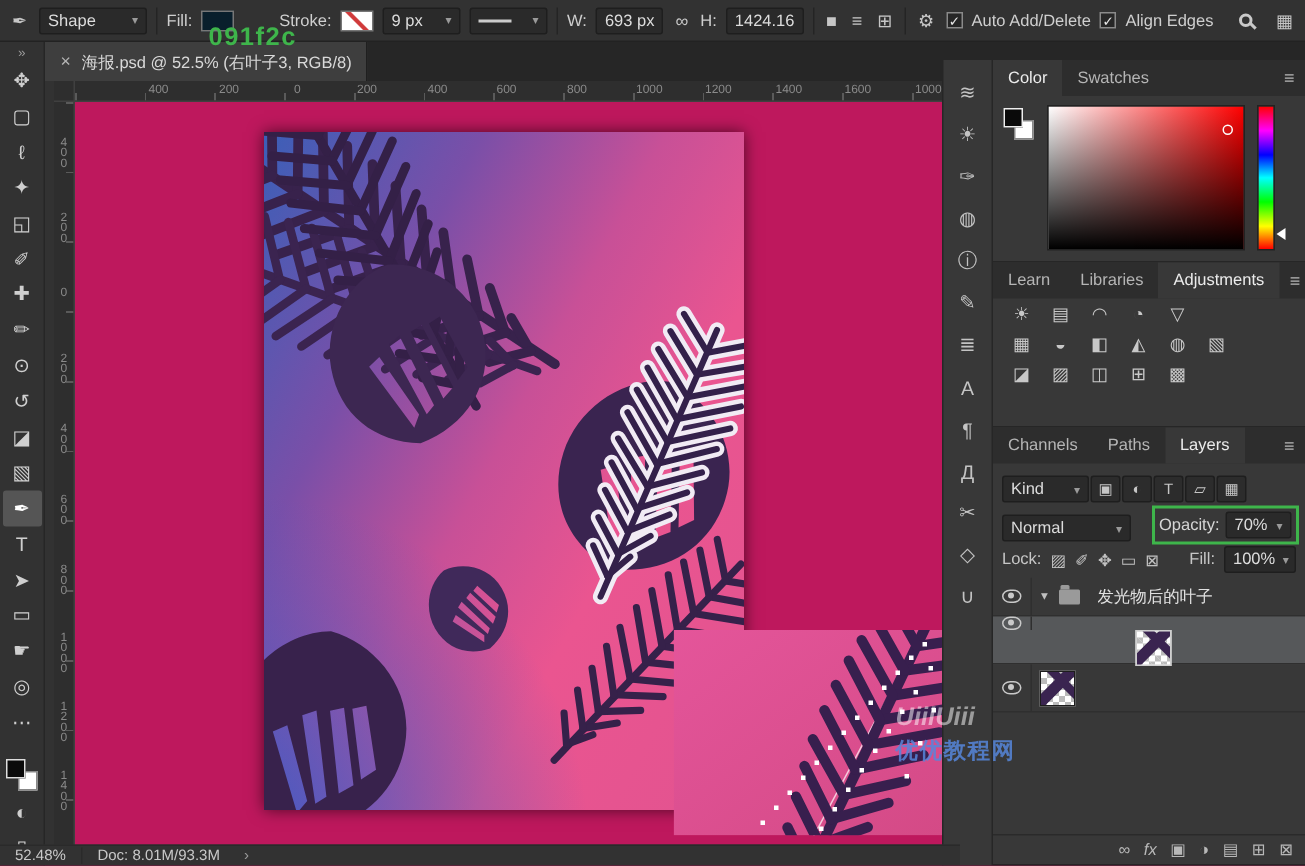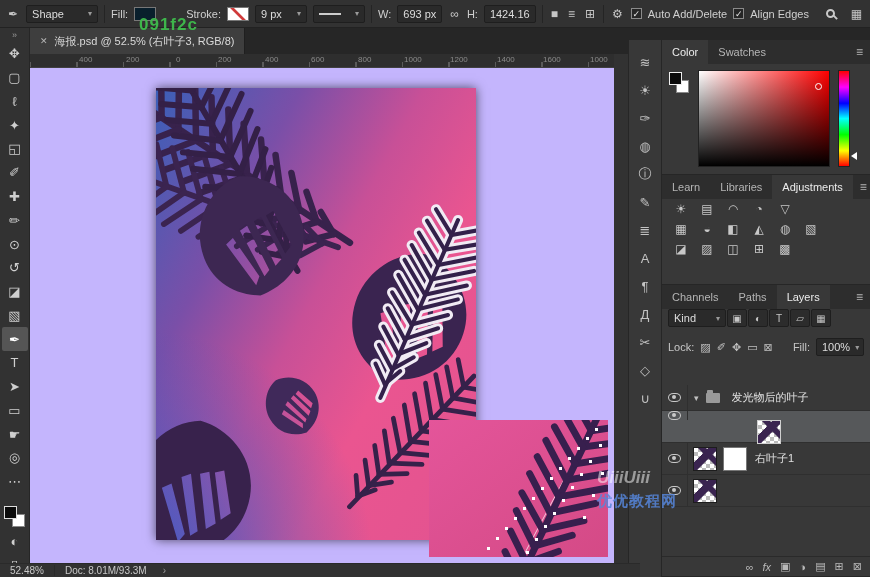--- a/index.html
+++ b/index.html
@@ -45,21 +45,21 @@
     border-right:1px solid #262626; display:flex; flex-direction:column; align-items:center; z-index:10;}
   .tb-collapse{height:14px; color:#9a9a9a; font-size:9px; line-height:14px;}
   .tool{width:26px; height:24px; display:flex; align-items:center; justify-content:center;
     color:#cfcfcf; font-size:13px; border-radius:2px;}
   .tool.active{background:#555; color:#fff;}
   .tb-swatches{position:relative; width:24px; height:24px; margin-top:12px;}
   .fg-sw{position:absolute; left:1px; top:0; width:13px; height:13px; background:#0a0a0a; border:1px solid #ddd; z-index:2;}
   .bg-sw{position:absolute; left:9px; top:8px; width:13px; height:13px; background:#fff; border:1px solid #888;}
 
   
-  .canvas-area{position:absolute; left:16px; top:54px; width:598px; height:511px; background:#c4b5fd; overflow:hidden;}
+  .canvas-area{position:absolute; left:36px; top:54px; width:598px; height:511px; background:#be185d; overflow:hidden;}
   .ruler-corner{position:absolute; left:0; top:0; width:14px; height:14px; background:#2e2e2e; border-right:1px solid #404040; border-bottom:1px solid #404040; z-index:3;}
   .top-ruler{position:absolute; left:14px; top:0; right:0; height:14px; background:#2e2e2e;
     border-bottom:1px solid #404040; z-index:2;
     background-image:repeating-linear-gradient(90deg,#5a5a5a 0 1px,transparent 1px 46.5px);
     background-size:100% 5px; background-position:left bottom; background-repeat:no-repeat;}
   .left-ruler{position:absolute; left:0; top:14px; width:14px; bottom:0; background:#2e2e2e;
     border-right:1px solid #404040; z-index:2;
     background-image:repeating-linear-gradient(180deg,#5a5a5a 0 1px,transparent 1px 46.5px);
     background-size:5px 100%; background-position:right top; background-repeat:no-repeat;}
   .hlabel{position:absolute; top:1px; font-size:8px; color:#8a8a8a;}
@@ -105,21 +105,21 @@
     border-top:4px solid transparent; border-bottom:4px solid transparent; border-right:6px solid #fff;}
   .cp-fg{position:absolute; left:7px; top:8px; width:13px; height:13px; background:#0a0a0a; border:1px solid #eee; z-index:2;}
   .cp-bg{position:absolute; left:14px; top:16px; width:13px; height:13px; background:#fff; border:1px solid #888;}
 
   
   .adj-heading{padding:7px 10px 3px; color:#cfcfcf;}
   .adj-row{display:flex; gap:4px; padding:1px 8px;}
   .adj-icon{width:22px; height:18px; display:flex; align-items:center; justify-content:center; color:#c8c8c8; font-size:12px;}
 
   
-  .lrowbar{display:flex; align-items:flex-start; gap:1px; padding:0 6px; height:26px;}
+  .lrowbar{display:flex; align-items:flex-end; gap:1px; padding:0 6px; height:26px;}
   .fbtn{width:20px; height:18px; background:#2c2c2c; border:1px solid #1e1e1e; border-radius:2px;
     display:flex; align-items:center; justify-content:center; color:#c6c6c6; font-size:10px;}
   .opacity-wrap{display:inline-flex; align-items:center; gap:4px; padding:2px 3px; margin-left:auto;}
   .annotated{outline:2px solid var(--ann);}
   .lockbar{display:flex; align-items:center; gap:6px; padding:0 6px; height:24px; color:#c6c6c6;}
   .lock-icon{font-size:11px; color:#c0c0c0;}
   .layer-list{position:absolute; left:0; right:0; top:100px; height:172px; overflow:hidden;}
   .lrow{display:flex; align-items:center; height:32px; border-bottom:1px solid #2f2f2f; background:#383838;}
   .lrow.sel{background:#56585a;flex-direction:column;}
   .lrow.group-row{height:26px;}
@@ -471,20 +471,31 @@
         <span class="dd" style="width:58px">
           <span>Kind</span>
         </span>
         <span class="fbtn">▣</span>
         <span class="fbtn">◐</span>
         <span class="fbtn">T</span>
         <span class="fbtn">▱</span>
         <span class="fbtn">▦</span>
       </div>
 
+      <div class="lrowbar">
+        <span class="dd" style="width:86px">
+          <span>Normal</span>
+        </span>
+        <span class="opacity-wrap annotated">
+          <span>Opacity:</span>
+          <span class="dd" style="width:44px">
+            <span>70%</span>
+          </span>
+        </span>
+      </div>
 
       <div class="lockbar">
         <span>Lock:</span>
         <span class="lock-icon">▨</span>
         <span class="lock-icon">✐</span>
         <span class="lock-icon">✥</span>
         <span class="lock-icon">▭</span>
         <span class="lock-icon">⊠</span>
         <span style="margin-left:auto">Fill:</span>
         <span class="dd" style="width:48px">
@@ -506,28 +517,20 @@
               <span class="eye"></span>
             </span>
           <span class="thumb"></span>
           <span class="lname">右叶子3</span>
         </div>
         <div class="lrow">
           <span class="eyecell">
               <span class="eye"></span>
             </span>
           <span class="thumb"></span>
-          <span class="maskthumb" style="background:#fff"></span>
-          <span class="lname">右叶子1</span>
-        </div>
-        <div class="lrow">
-          <span class="eyecell">
-              <span class="eye"></span>
-            </span>
-          <span class="thumb"></span>
         </div>
       </div>
 
       <div class="lfooter">
         <span>∞</span>
         <span class="fx">fx</span>
         <span>▣</span>
         <span>◑</span>
         <span>▤</span>
         <span>⊞</span>

